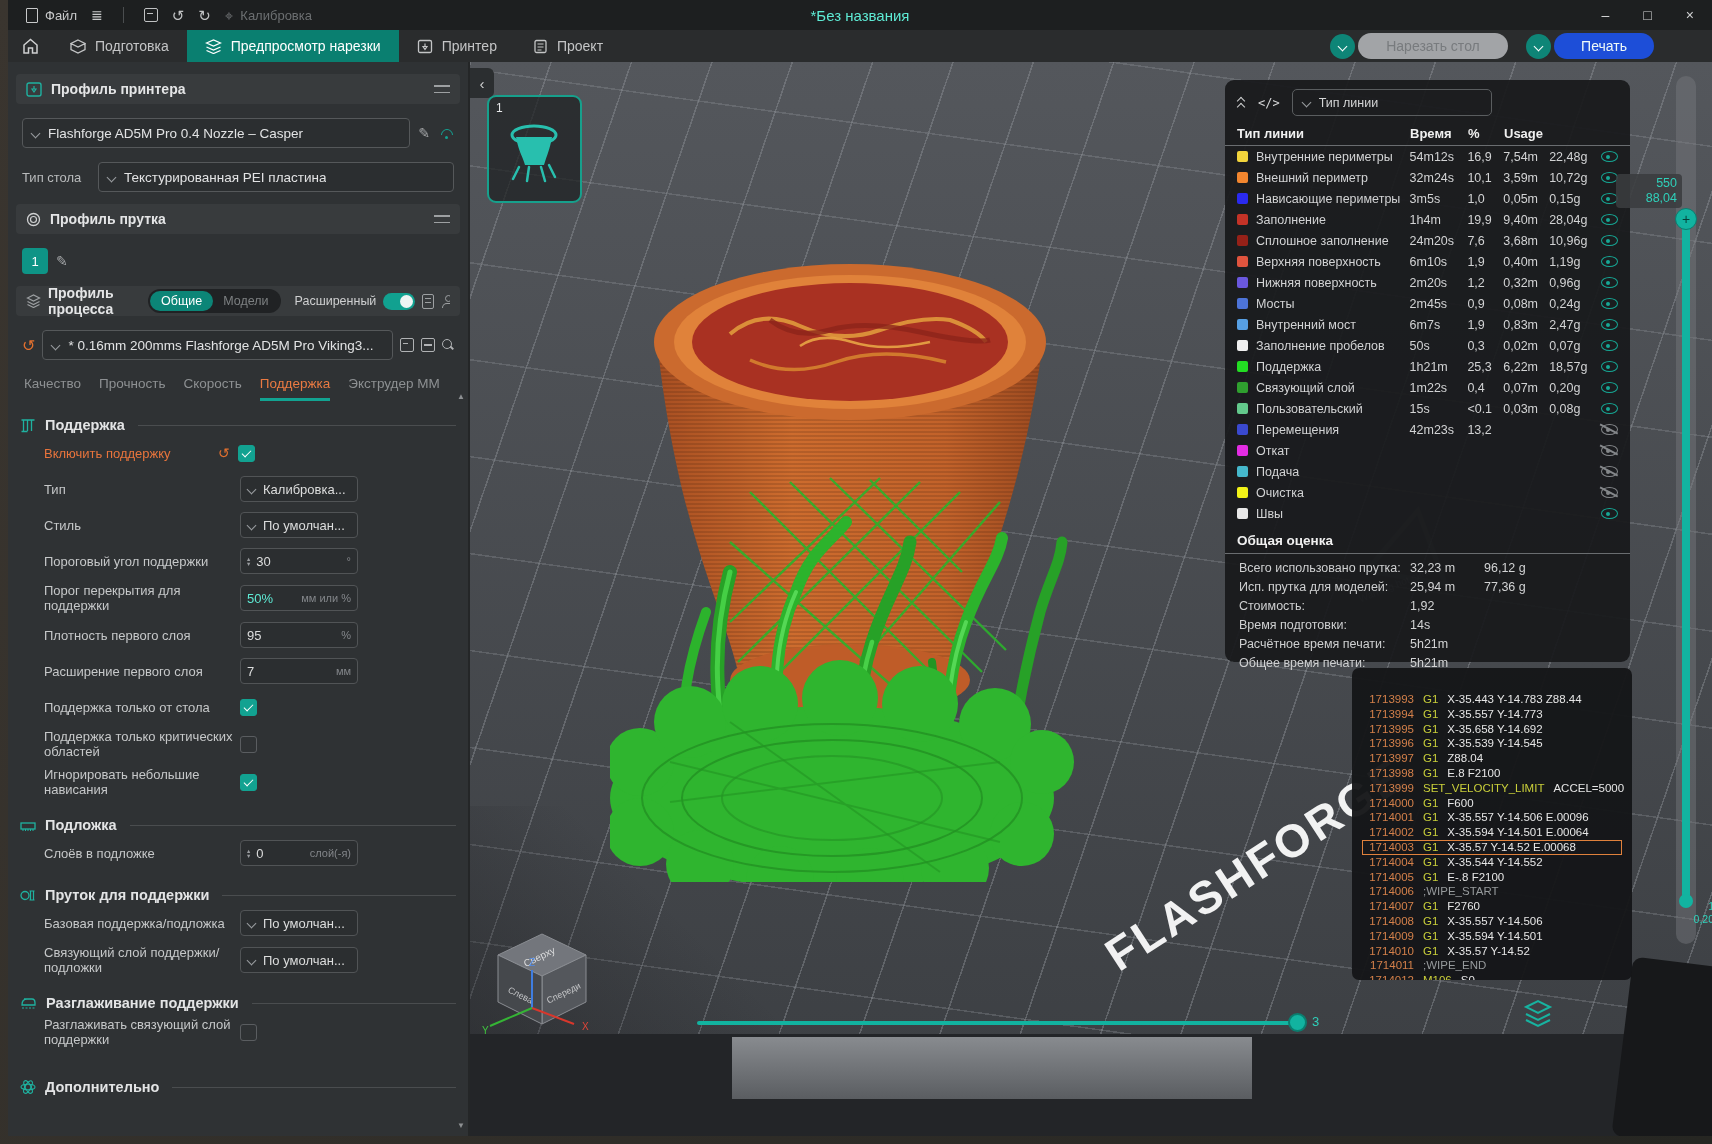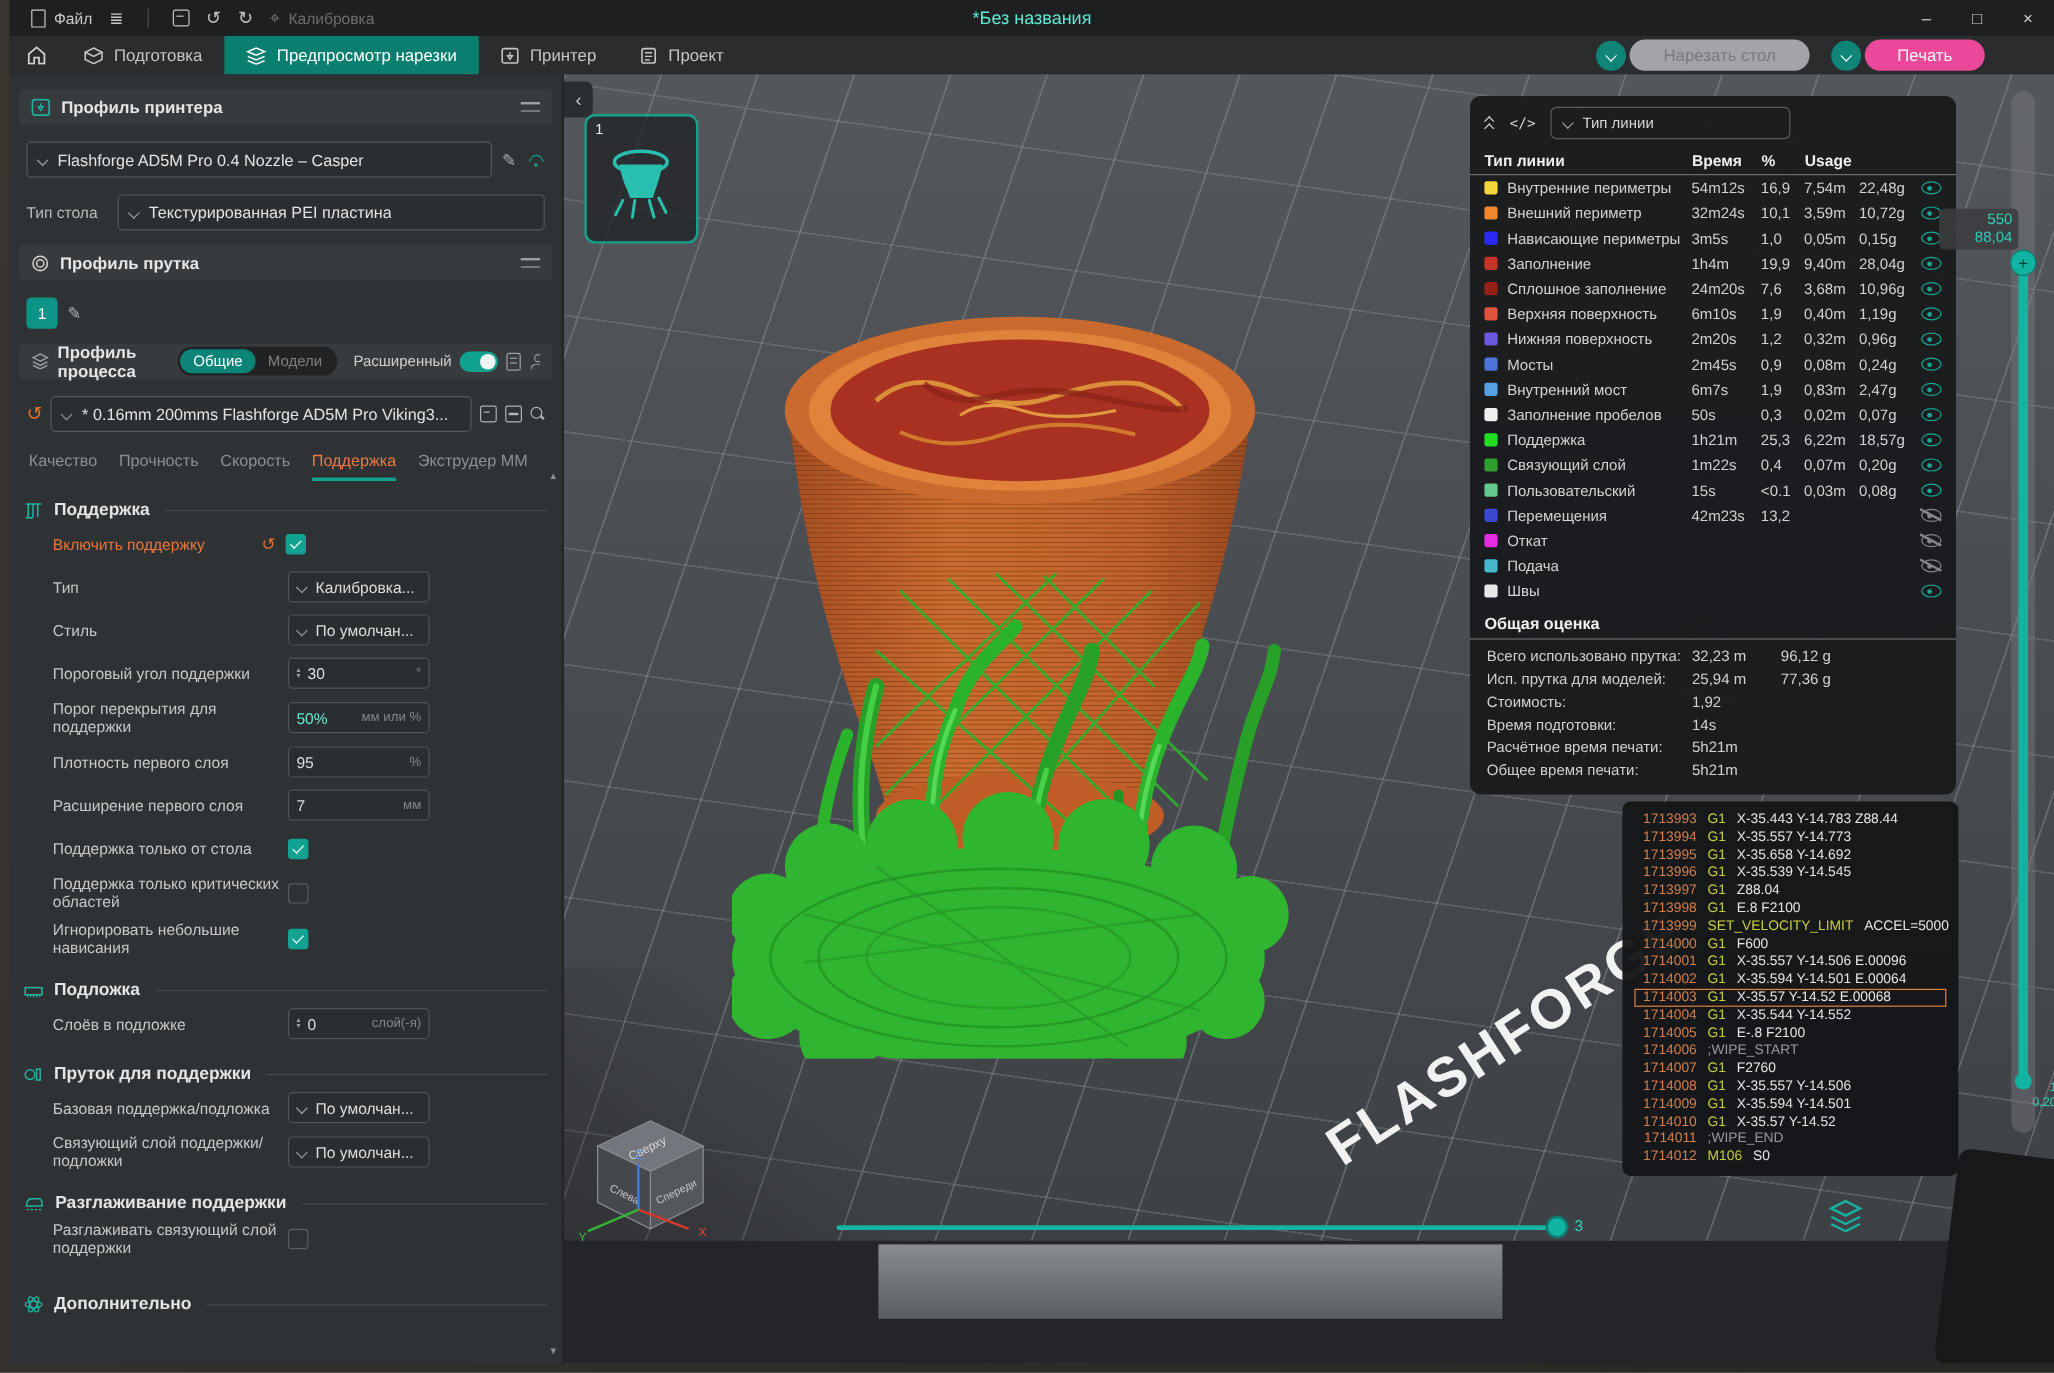--- a/index.html
+++ b/index.html
@@ -23,21 +23,21 @@
   
   .navbar{height:32px;background:#2a2c2d;display:flex;align-items:stretch;flex:none;color:#cfd0d1;font-size:14px}
   .nav-home{width:44px;display:flex;align-items:center;justify-content:center}
   .nav-tab{display:flex;align-items:center;gap:9px;padding:0 18px;color:#c4c5c6}
   .nav-tab.active{background:#0a7f70;color:#fff}
   .nav-right{margin-left:auto;display:flex;align-items:center;gap:18px;padding-right:58px}
   .split{display:flex;align-items:center;gap:3px}
   .chev-circle{width:25px;height:25px;border-radius:50%;background:#0e8577;display:flex;align-items:center;justify-content:center}
   .pill{height:26px;border-radius:13px;display:flex;align-items:center;justify-content:center;font-size:14px;padding:0 20px}
   .pill.gray{background:#a2a4a7;color:#787b7e;min-width:110px}
-  .pill.teal{background:#ec4899;color:#eefaf8;min-width:60px}
+  .pill.teal{background:#1d4ed8;color:#eefaf8;min-width:60px}
   .chev{display:inline-block;width:10px;height:7px;position:relative;flex:none}
   .chev::before{content:'';position:absolute;left:1px;top:0;width:6px;height:6px;border-right:1.6px solid currentColor;border-bottom:1.6px solid currentColor;transform:rotate(45deg)}
   .chev.white{color:#fff}.chev.gray{color:#9a9da0}
   
   .main{flex:1;display:flex;min-height:0}
   
   .lpanel{width:460px;flex:none;background:#2f3234;color:#c6c8c9;font-size:13px;position:relative;overflow:hidden;border-right:2px solid #242627}
   .sec-bar{display:flex;align-items:center;height:30px;margin:12px 8px 0;background:#383b3d;border-radius:4px;padding:0 10px;gap:9px}
   .sec-bar .t{font-size:14px;font-weight:bold;color:#e4e5e6}
   .spacer{flex:1}
@@ -123,21 +123,21 @@
   .eye{width:17px;height:11px;border:1.6px solid #16a795;border-radius:50%;position:relative;flex:none;box-sizing:border-box}
   .eye::after{content:'';position:absolute;left:4.5px;top:2.5px;width:4px;height:4px;background:#16a795;border-radius:50%}
   .eye.off{border-color:#84878a}
   .eye.off::after{background:#84878a}
   .eye.off::before{content:'';position:absolute;left:-3px;top:3px;width:20px;height:1.6px;background:#84878a;transform:rotate(28deg)}
   .sm-title{padding:9px 12px 5px;font-weight:bold;font-size:13.5px;color:#f0f0f0;border-bottom:1px solid #6a6d70;margin:0 0 4px}
   .sm-row{display:flex;align-items:center;height:19px;padding:0 14px}
   .sm-label{width:171px;color:#cfd0d1}
   .sm-v1{width:74px}.sm-v2{flex:1}
   
-  .gcode{position:absolute;left:882px;top:606px;width:280px;height:312px;background:rgba(21,22,24,.96);border-radius:7px;z-index:5;padding:8px 10px;box-sizing:border-box;font-size:11.5px;line-height:14.8px;white-space:nowrap;overflow:hidden}
+  .gcode{position:absolute;left:882px;top:606px;width:280px;height:312px;background:rgba(21,22,24,.96);border-radius:7px;z-index:5;padding:24px 10px;box-sizing:border-box;font-size:11.5px;line-height:14.8px;white-space:nowrap;overflow:hidden}
   .gc{display:flex;gap:9px;align-items:center}
   .gc-n{width:52px;text-align:right;color:#d4804a;flex:none}
   .gc-c{color:#c9cf3a}
   .gc-c.com{color:#969a9c}
   .gc-a{color:#e6e6e6}
   .gc.hl{outline:1.4px solid #e0813c;outline-offset:-1px}
   
   .vtrack{position:absolute;left:1206px;top:14px;width:20px;height:868px;background:rgba(120,123,127,.45);border-radius:10px;z-index:5}
   .vteal{position:absolute;left:1212px;top:158px;width:8px;height:680px;background:#12b3a0;border-radius:4px;z-index:5}
   .vhandle{position:absolute;left:1205px;top:146px;width:22px;height:22px;border-radius:50%;background:#12b3a0;border:1.6px solid #0b7d6f;color:#063f38;display:flex;align-items:center;justify-content:center;font-size:14px;z-index:6;box-sizing:border-box}
@@ -744,20 +744,29 @@
         <div class="lg-row">
             <span class="sw" style="background: rgb(69, 184, 204);"></span>
             <span class="lg-name">Подача</span>
             <span class="lg-time"></span>
             <span class="lg-pct"></span>
             <span class="lg-len"></span>
             <span class="lg-wt"></span>
             <span class="eye off"></span>
           </div>
         <div class="lg-row">
+            <span class="sw" style="background: rgb(242, 242, 24);"></span>
+            <span class="lg-name">Очистка</span>
+            <span class="lg-time"></span>
+            <span class="lg-pct"></span>
+            <span class="lg-len"></span>
+            <span class="lg-wt"></span>
+            <span class="eye off"></span>
+          </div>
+        <div class="lg-row">
             <span class="sw" style="background: rgb(232, 232, 232);"></span>
             <span class="lg-name">Швы</span>
             <span class="lg-time"></span>
             <span class="lg-pct"></span>
             <span class="lg-len"></span>
             <span class="lg-wt"></span>
             <span class="eye"></span>
           </div>
 
         <div class="sm-title">Общая оценка</div>

